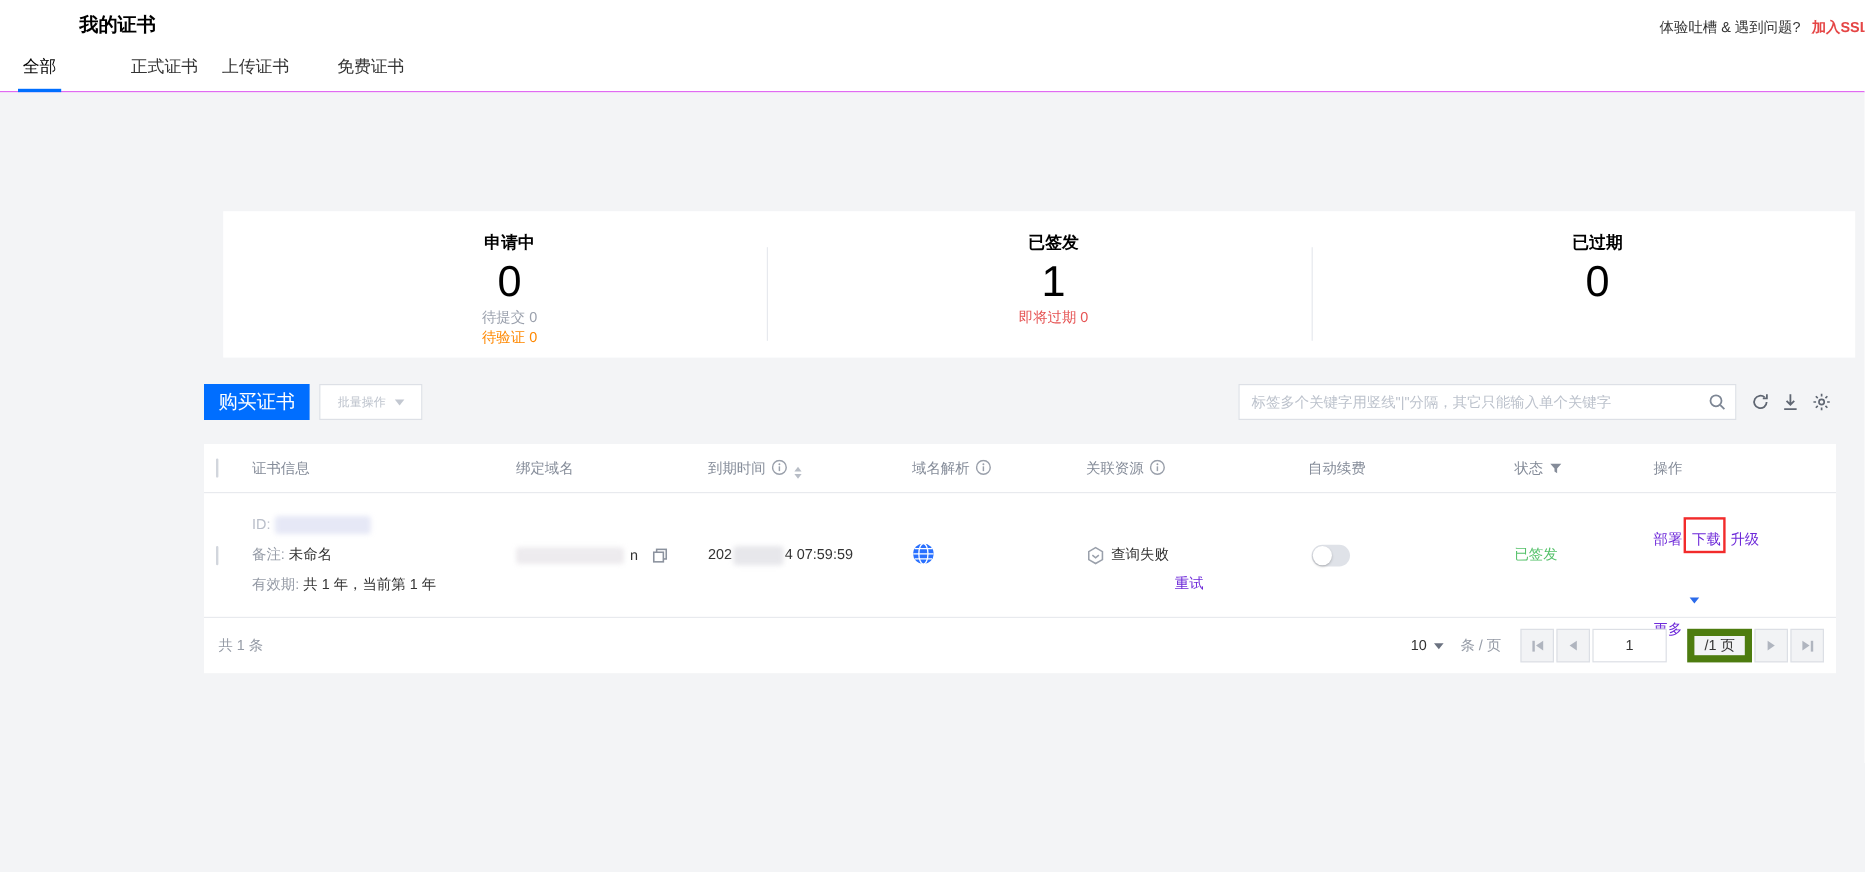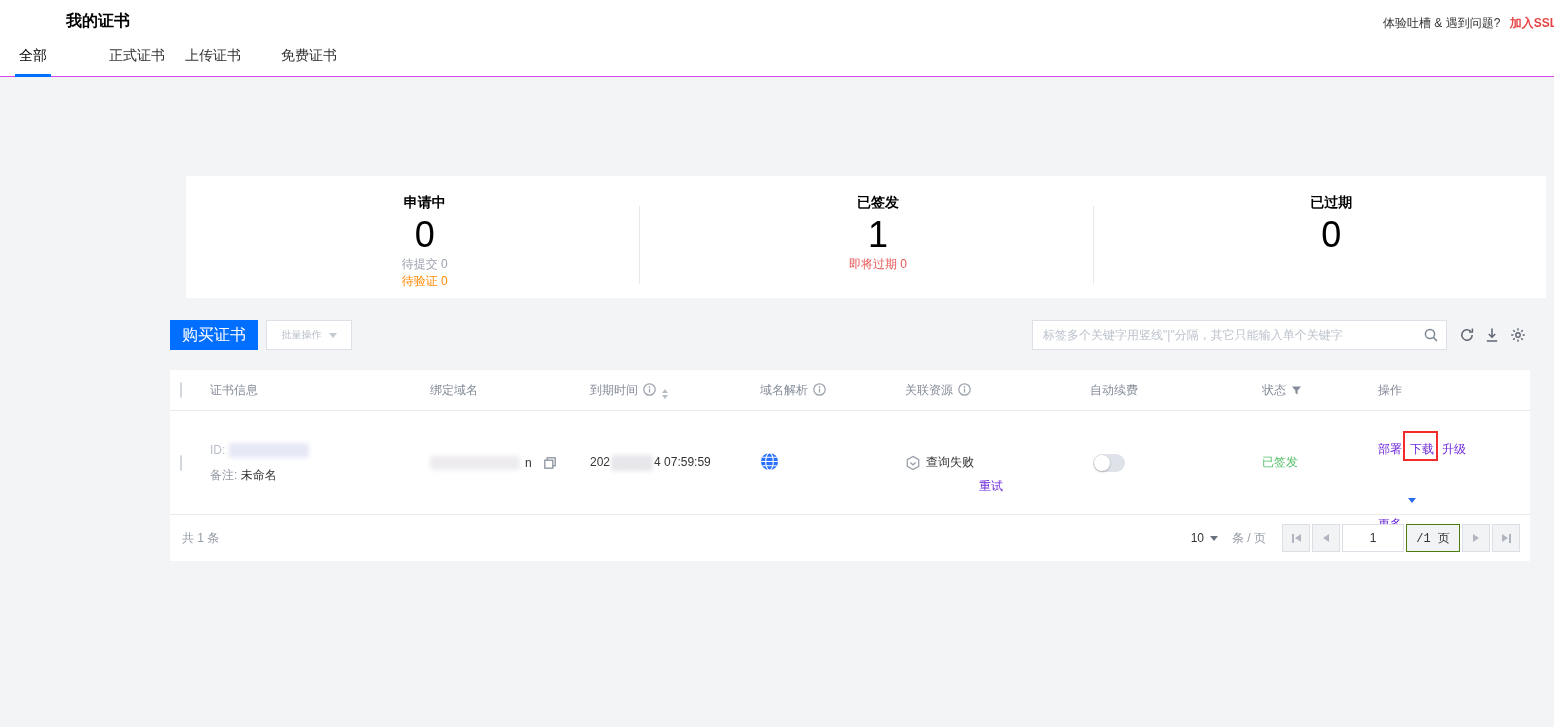--- a/index.html
+++ b/index.html
@@ -98,22 +98,22 @@
   .tfoot { height:46px; display:flex; align-items:center; justify-content:space-between; padding:0 10px; }
   .total { color:#959ba6; margin-left:2px; }
   .pager { display:flex; align-items:center; }
   .psize { display:flex; align-items:center; gap:6px; margin-right:14px; cursor:pointer; }
   .psize .num { color:#333; }
   .psize .unit { color:#959ba6; margin-left:8px; }
   .pbtn { width:28px; height:28px; background:#f2f3f5; border:1px solid #dcdfe5; margin-left:2px;
           display:flex; align-items:center; justify-content:center; gap:1px; cursor:pointer; }
   .pcur { width:62px; height:28px; background:#fff; border:1px solid #dcdfe5; margin-left:2px;
           display:flex; align-items:center; justify-content:center; color:#333; }
-  .ptot { width:54px; height:28px; background:#f2f3f5; border:1px solid #4d7c0f; margin-left:2px;
-          display:flex; align-items:center; justify-content:center; color:#333;font-family:Liberation Mono, monospace; }
+  .ptot { width:54px; height:28px; background:#f2f3f5; border:6px solid #4d7c0f; margin-left:17px;
+          display:flex; align-items:center; justify-content:center; color:#333; }
   .tri-l { width:0;height:0;border-top:4.5px solid transparent;border-bottom:4.5px solid transparent;border-right:6px solid #b0b5bf; }
   .tri-r { width:0;height:0;border-top:4.5px solid transparent;border-bottom:4.5px solid transparent;border-left:6px solid #b0b5bf; }
   .vbar { width:2px; height:9px; background:#b0b5bf; }
 
   
   .anno-rect { position:absolute; left:1403px; top:431px; width:35px; height:30px; border:2px solid #f22b2b; z-index:9; pointer-events:none; }
 </style>
 </head>
 <body>
 
@@ -223,20 +223,24 @@
         <div class="cell c-check"><span class="checkbox"></span></div>
 
         <div class="cell c-info">
           <div class="info-line">
             <span class="lbl-light">ID:</span><span class="blur-blob blob-id"></span>
           </div>
           <div class="info-line">
             <span class="lbl-gray">备注:</span>
             <span class="val">未命名</span>
           </div>
+          <div class="info-line">
+            <span class="lbl-gray">有效期:</span>
+            <span class="val">共 1 年，当前第 1 年</span>
+          </div>
         </div>
 
         <div class="cell c-domain">
           <div class="hflex">
             <span class="blur-blob blob-domain"></span>
               <span class="val">n</span>
             <svg class="copy-icon" width="14" height="14" viewBox="0 0 14 14">
               <rect x="4.2" y="1.8" width="8" height="8" fill="none" stroke="#8b929e" stroke-width="1.3"></rect>
               <rect x="1.8" y="4.2" width="8" height="8" fill="#fff" stroke="#8b929e" stroke-width="1.3"></rect>
             </svg>

